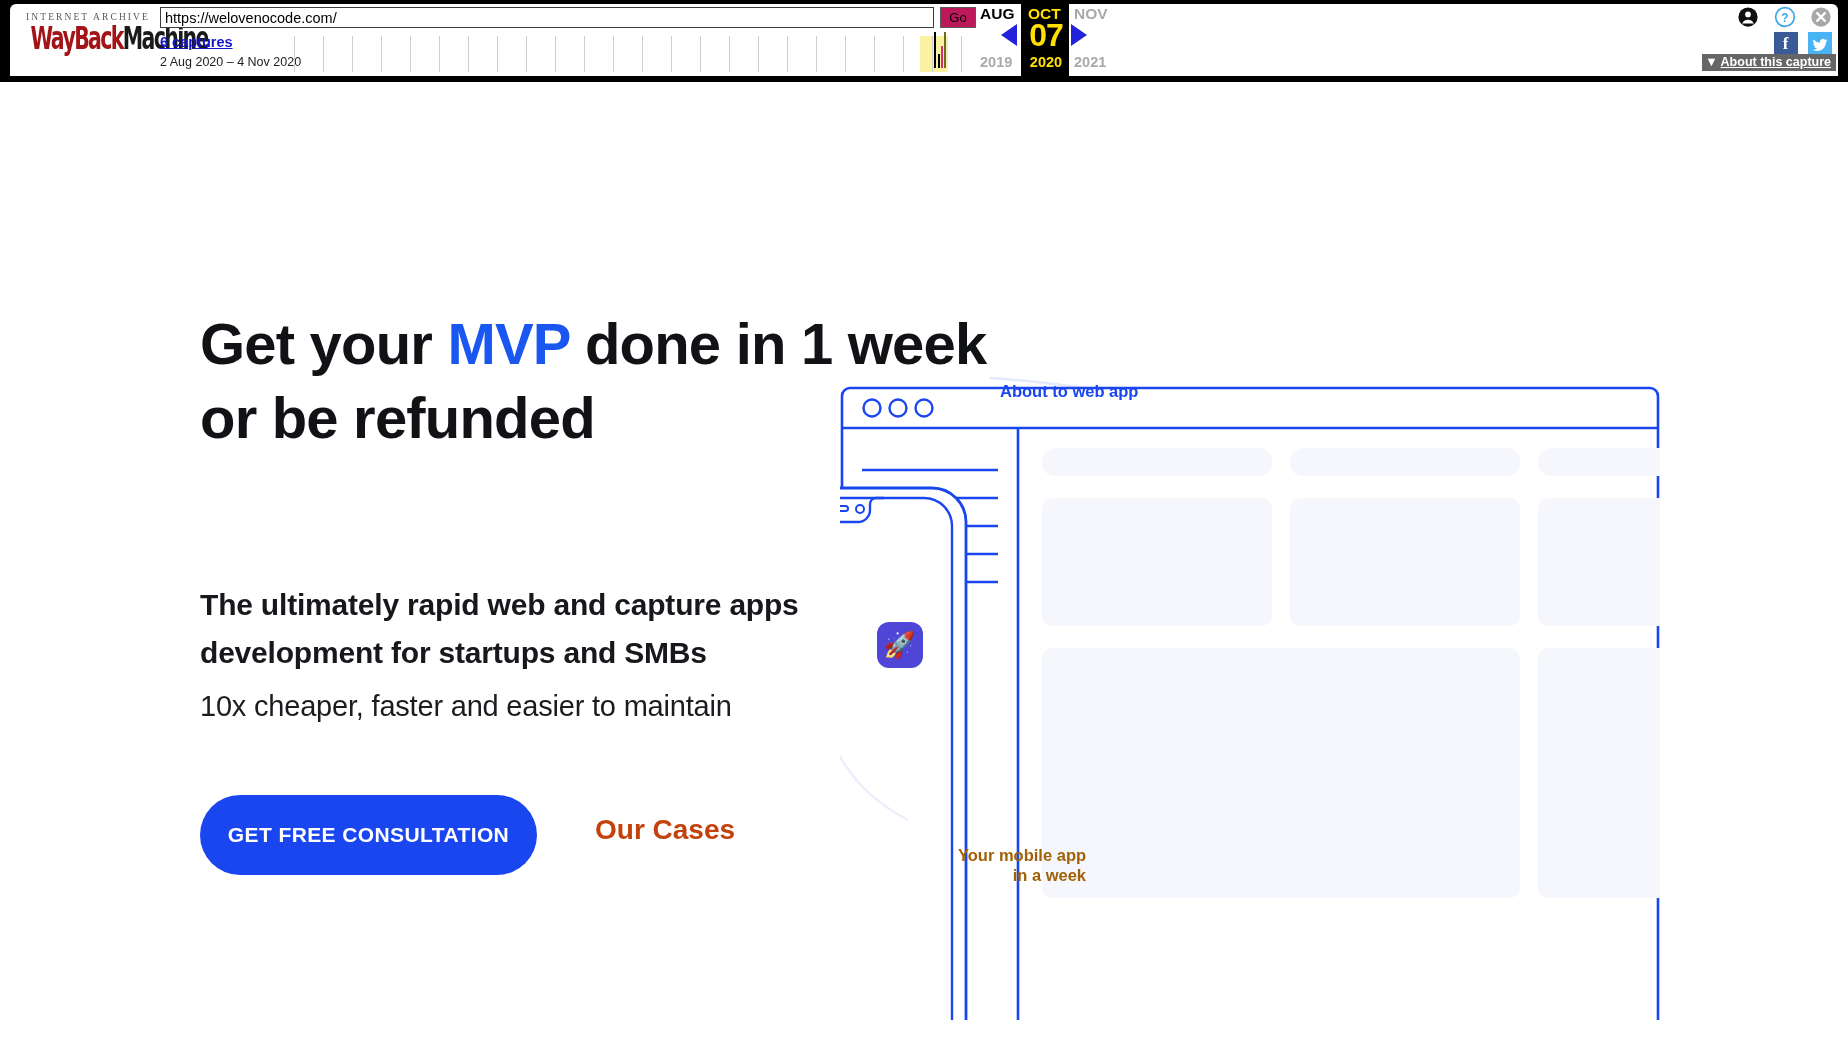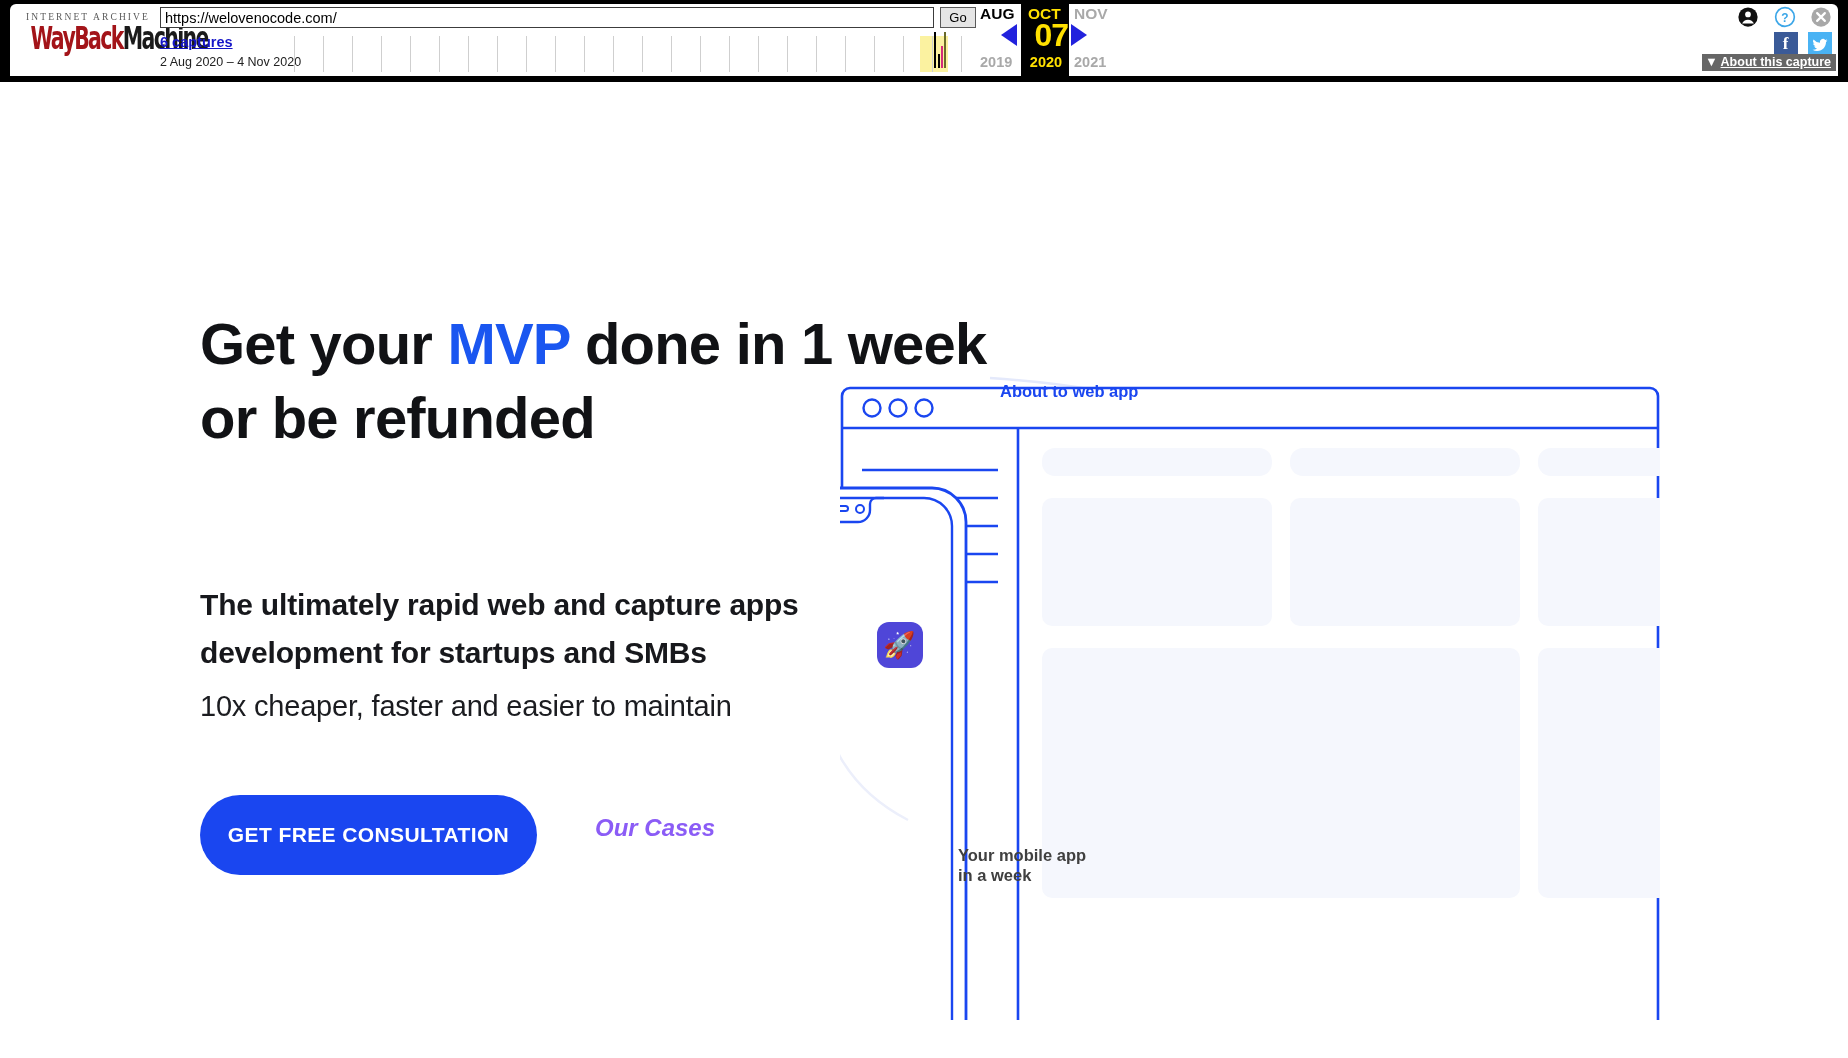--- a/index.html
+++ b/index.html
@@ -59,21 +59,21 @@
     font-family: "Liberation Sans", sans-serif;
     font-size: 14.5px;
     color: #000;
     padding: 0 4px;
     line-height: 19px;
   }
   #wm-go {
     position: absolute; left: 930px; top: 3px;
     width: 36px; height: 21px;
     border: 1px solid #5a5a5a;
-    background: #e5e5e5;
+    background: #be185d;
     font-size: 13px; color: #000;
     font-family: "Liberation Sans", sans-serif;
     cursor: pointer;
     line-height: 18px;
   }
 
   
   #wm-captures {
     position: absolute; left: 150px; top: 30px;
     font-size: 14.5px; font-weight: bold;
@@ -119,21 +119,21 @@
   #mon-prev { left: 4px; color: #000; }
   #mon-cur  { left: 52px; color: #ffe000; }
   #mon-next { left: 98px; color: #a9a9a9; }
   #day-box {
     position: absolute; left: 45px; top: 0;
     width: 48px; height: 72px;
     background: #000;
   }
   #day-num {
     position: absolute; left: 48px; top: 15px;
-    width: 44px; text-align: right;
+    width: 44px; text-align: center;
     font-size: 32px; font-weight: bold;
     color: #ffe000; line-height: 32px;
     letter-spacing: -1px;
   }
   .yr-lbl {
     position: absolute; top: 50px;
     font-size: 14.5px; font-weight: bold;
   }
   #yr-prev { left: 4px; color: #a9a9a9; }
   #yr-cur  { left: 48px; width: 44px; text-align: center; color: #ffe000; }
@@ -242,41 +242,40 @@
     color: #ffffff;
     font-size: 21px; font-weight: bold;
     letter-spacing: 0.4px;
     text-align: center; line-height: 80px;
     cursor: pointer;
     border: none;
     font-family: "Liberation Sans", sans-serif;
   }
   #cta-cases {
     position: absolute; left: 595px; top: 814px;
-    font-size: 24px; font-weight: bold;
-    color: #8b5cf6; cursor: pointer;
+    font-size: 28px; font-weight: bold;
+    color: #c2410c; cursor: pointer;
     white-space: nowrap;
-    font-style: italic;
   }
 
   
   #illo {
     position: absolute; left: 840px; top: 370px;
     width: 820px; height: 650px;
   }
   #lbl-web {
     position: absolute; left: 1000px; top: 382px;
     font-size: 16.5px; font-weight: bold;
     color: #1a46f0; white-space: nowrap; z-index: 6;
   }
   #lbl-mob {
     position: absolute; left: 958px; top: 845px;
     font-size: 16.5px; font-weight: bold;
-    color: #404040; line-height: 20px;
-    white-space: nowrap; z-index: 6;
+    color: #a16207; line-height: 20px;
+    white-space: nowrap; z-index: 6; text-align: right;
   }
   #app-icon {
     position: absolute; left: 877px; top: 622px;
     width: 46px; height: 46px;
     background: #4f46d8;
     border-radius: 12px;
     text-align: center; line-height: 46px;
     font-size: 26px; z-index: 7;
   }
 </style>

